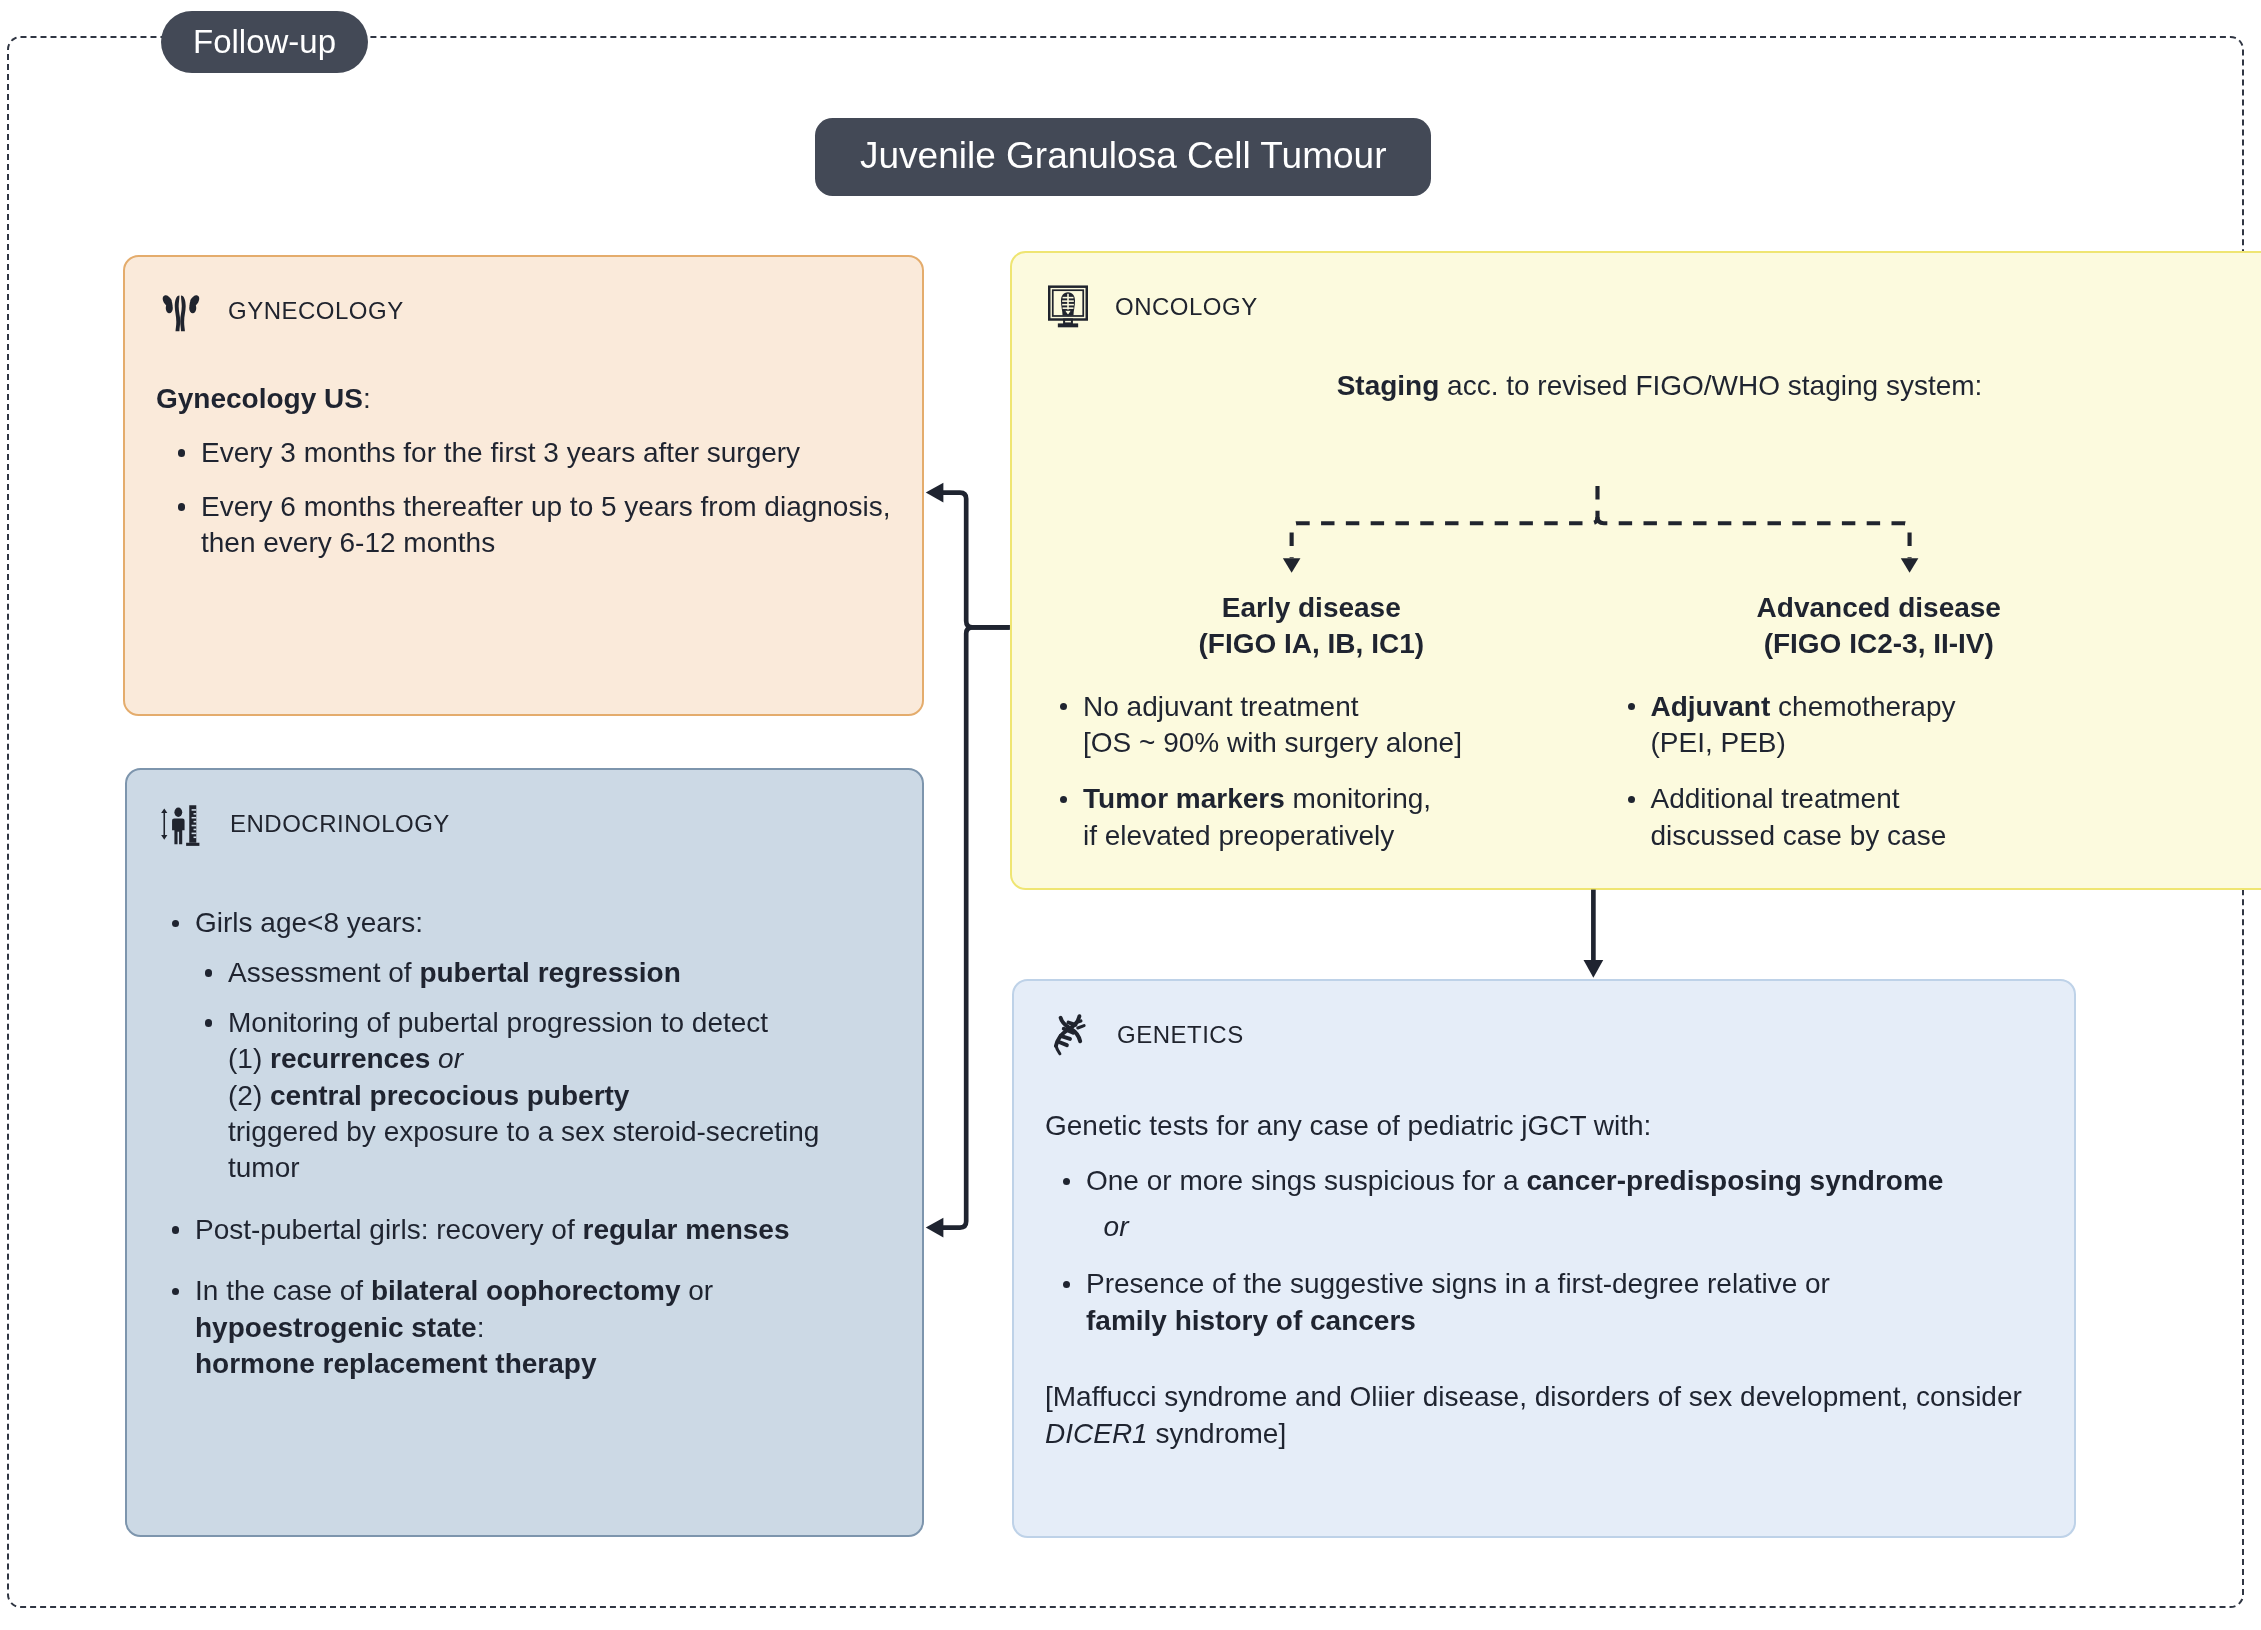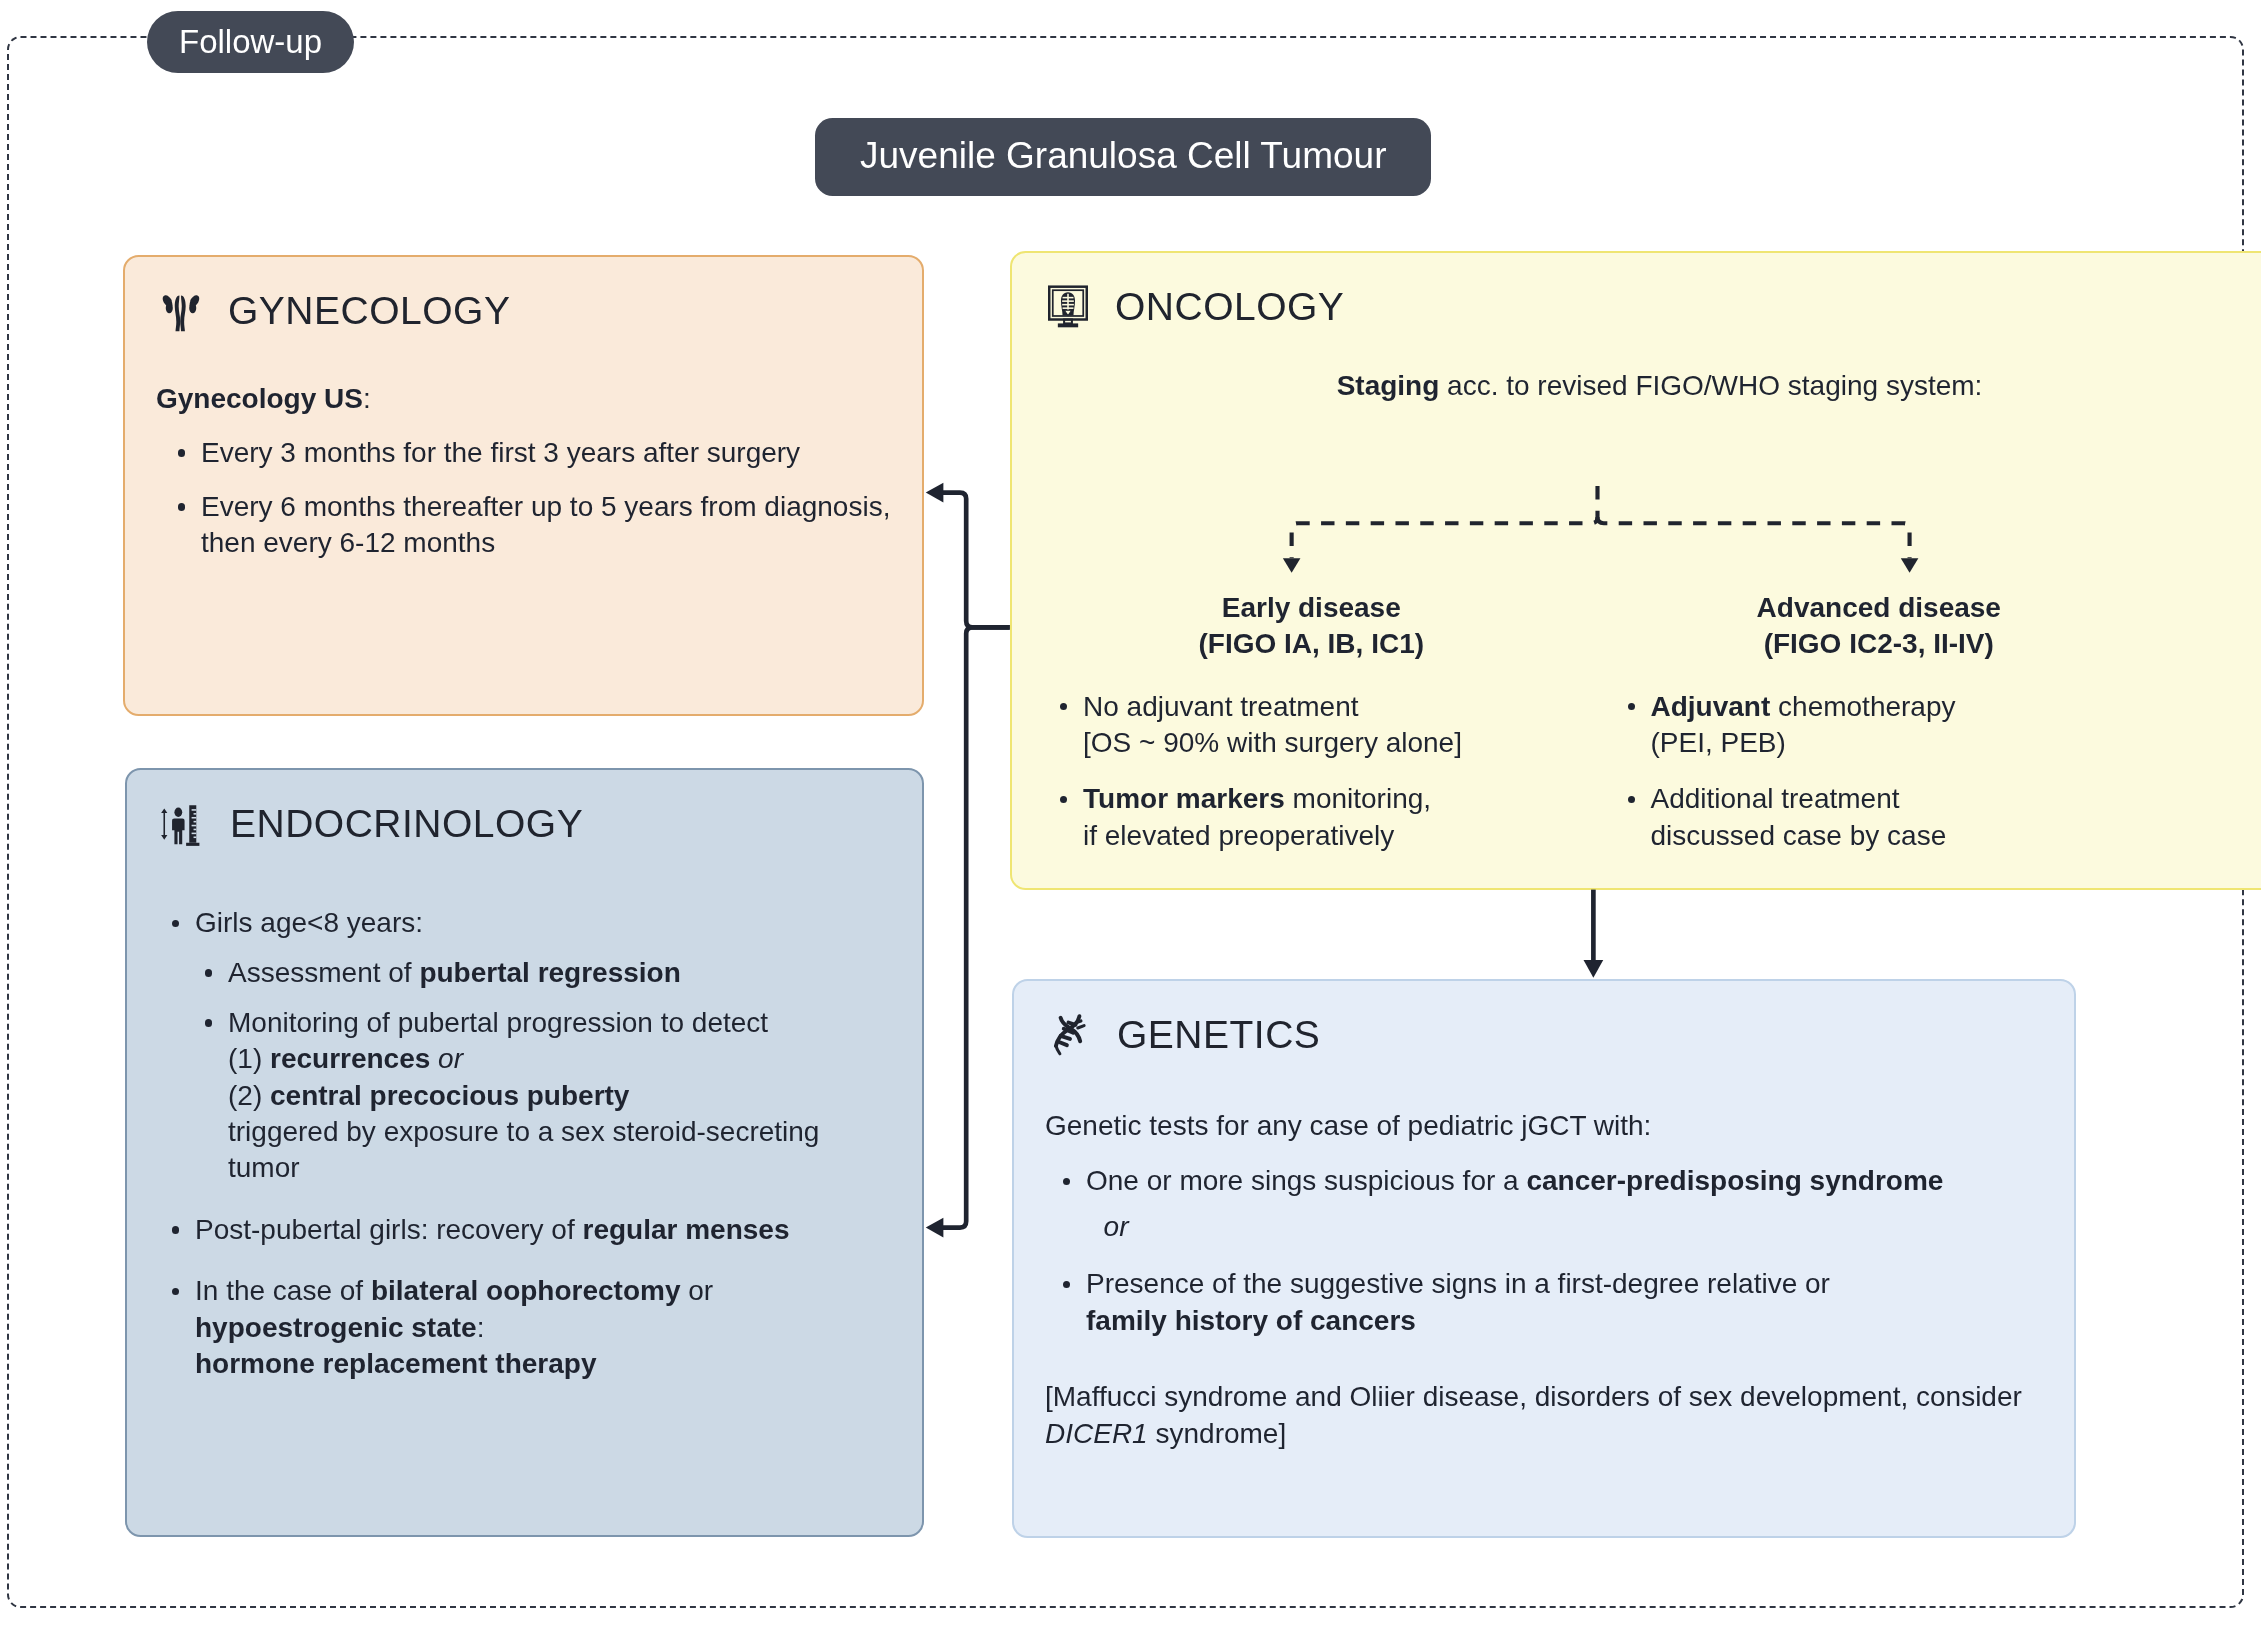--- a/index.html
+++ b/index.html
@@ -25,21 +25,21 @@
     left: 7.3px;
     top: 36px;
     width: 2237px;
     height: 1572px;
     border: 2.6px dashed #2f3542;
     border-radius: 13.5px;
     box-sizing: border-box;
   }
   .followup-badge {
     position: absolute;
-    left: 147px;
+    left: 161px;
     top: 11.4px;
     background: #434956;
     color: #ffffff;
     border-radius: 518px;
     padding: 13.5px 32px 15.6px 32px;
     font-size: 33px;
     line-height: 1;
     white-space: nowrap;
     z-index: 5;
   }
@@ -74,21 +74,21 @@
   .panel-head .icon {
     width: 50px;
     height: 50px;
     display: flex;
     align-items: center;
     justify-content: center;
     flex: 0 0 auto;
   }
   .panel-head .icon svg { display: block; }
   .panel-title {
-    font-size: 39px;
+    font-size: 24px;
     letter-spacing: 0.5px;
     color: #20242e;
     white-space: nowrap;
   }
 
   
   .panel--gyn   { background: #faeada; border-color: #e4ac6c; }
   .panel--endo  { background: #ccd9e5; border-color: #7d95ad; }
   .panel--onc   { background: #fcfade; border-color: #efe572; }
   .panel--gen   { background: #e5edf8; border-color: #bed2e8; }

